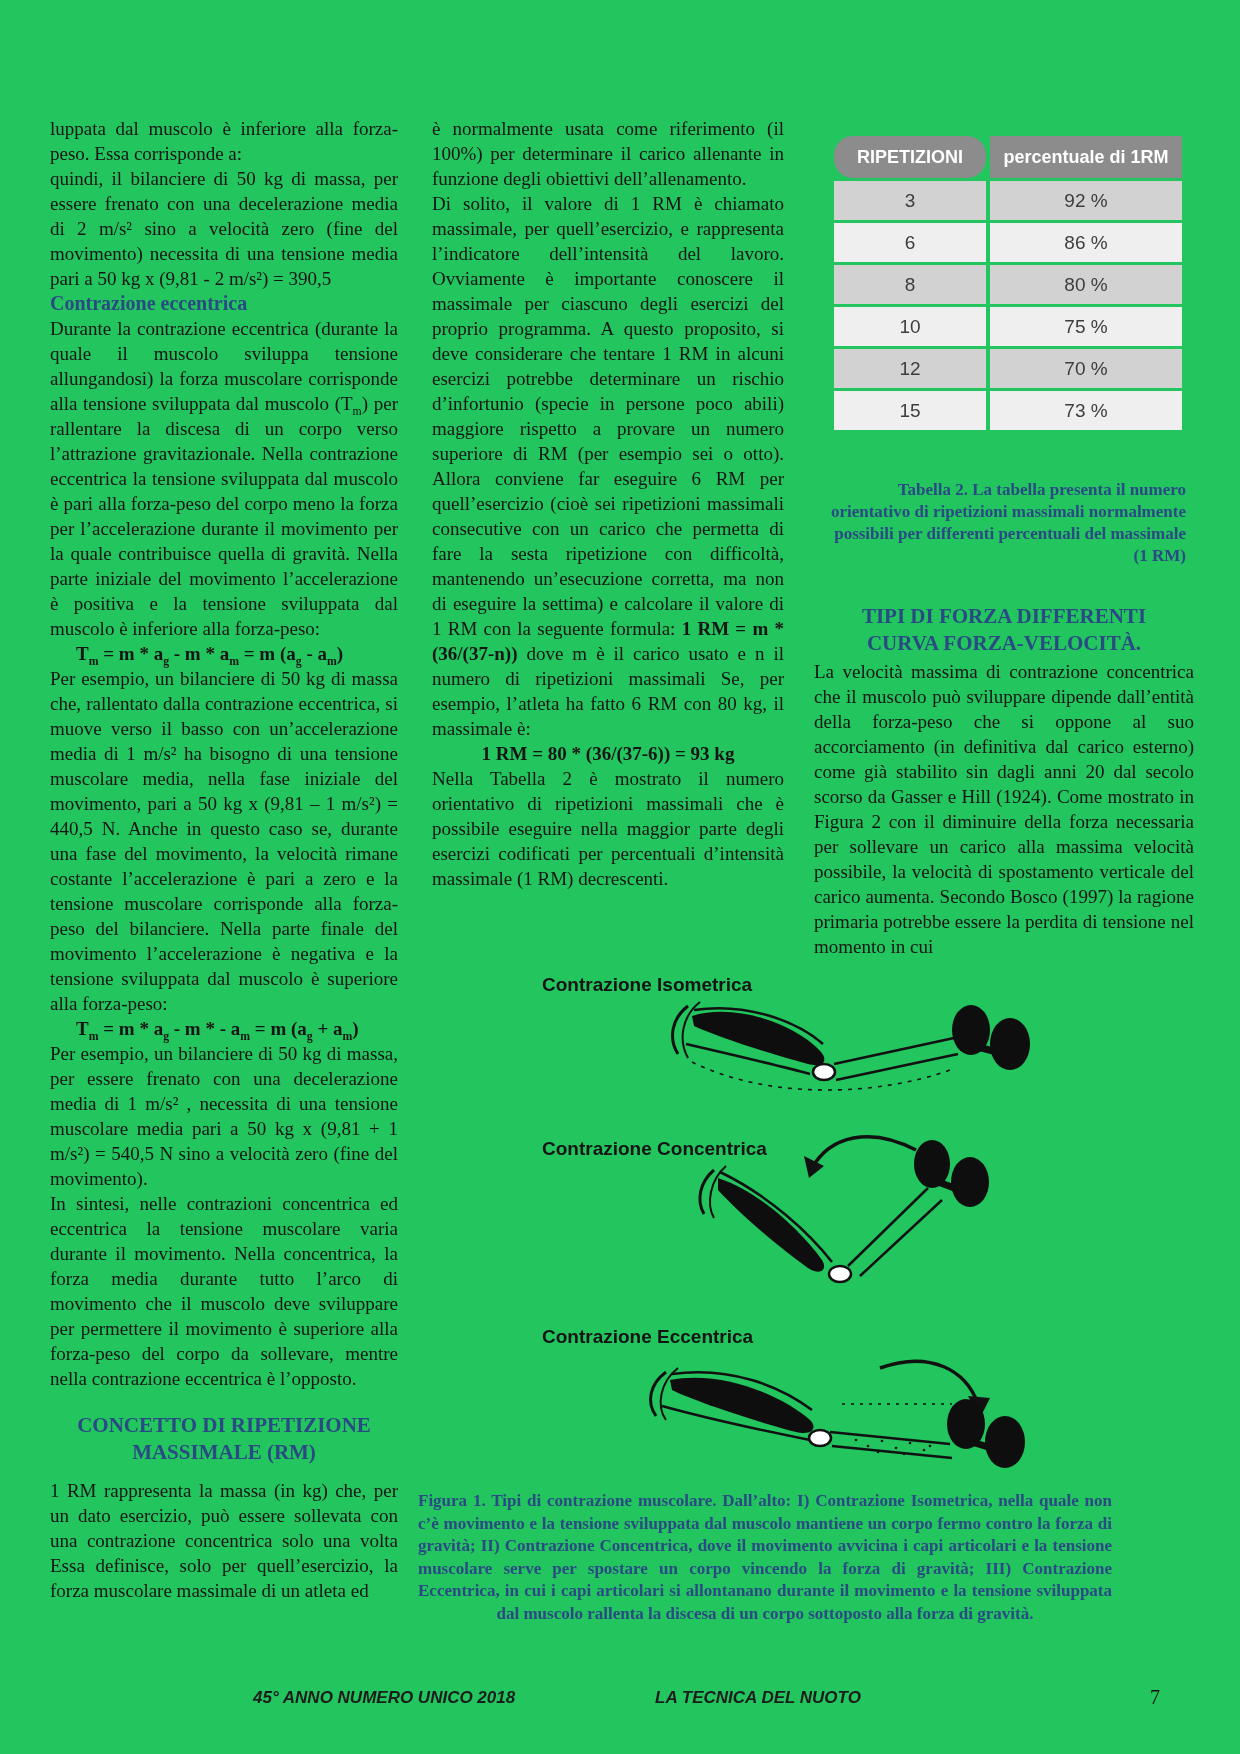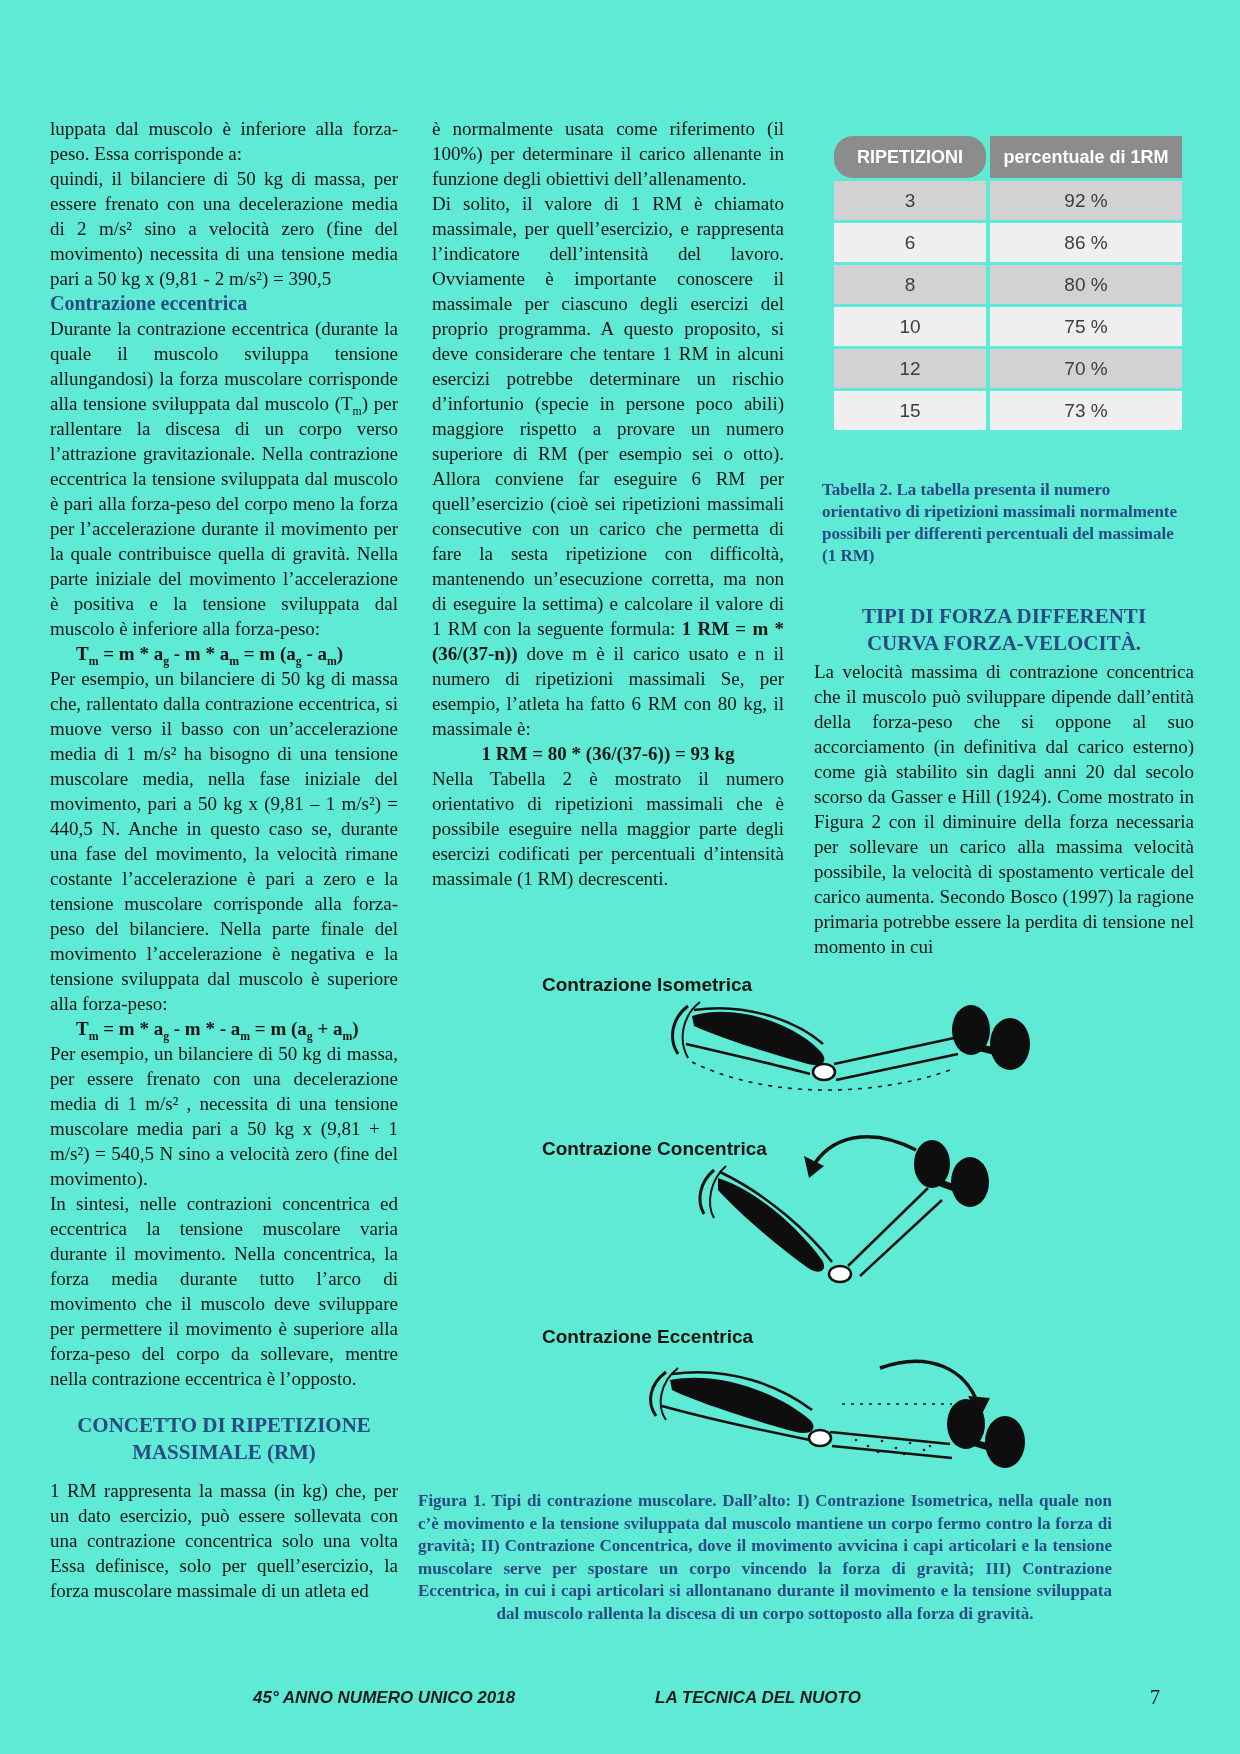--- a/index.html
+++ b/index.html
@@ -1,21 +1,21 @@
 <!DOCTYPE html>
 <html lang="it"><head>
 <meta charset="utf-8">
 <style>
   html,body{margin:0;padding:0;}
   body{background:#ffffff;}
   .page{
     position:relative;
     width:1240px;
     height:1754px;
-    background:#5eead4;
+    background:#22c55e;
     font-family:"Liberation Serif", serif;
     color:#151515;
     overflow:hidden;
   }
   .col{
     position:absolute;
     font-size:19px;
     line-height:25px;
     text-align:justify;
   }
@@ -65,21 +65,21 @@
   }
   .rm-table .c1{width:154px;border-radius:19px;}
   .rm-table .c2{width:198px;}
   .rm-table tr.odd td{background:#d2d2d2;}
   .rm-table tr.even td{background:#efefef;}
   .table-caption{
     color:#2a4a84;
     font-weight:bold;
     font-size:17px;
     line-height:22px;
-    text-align:left;
+    text-align:right;
     margin-top:46px;
     padding:0 8px;
   }
   .fig{
     position:absolute;
     left:430px; top:958px;
     width:690px; height:525px;
   }
   .fig-label{
     position:absolute;

